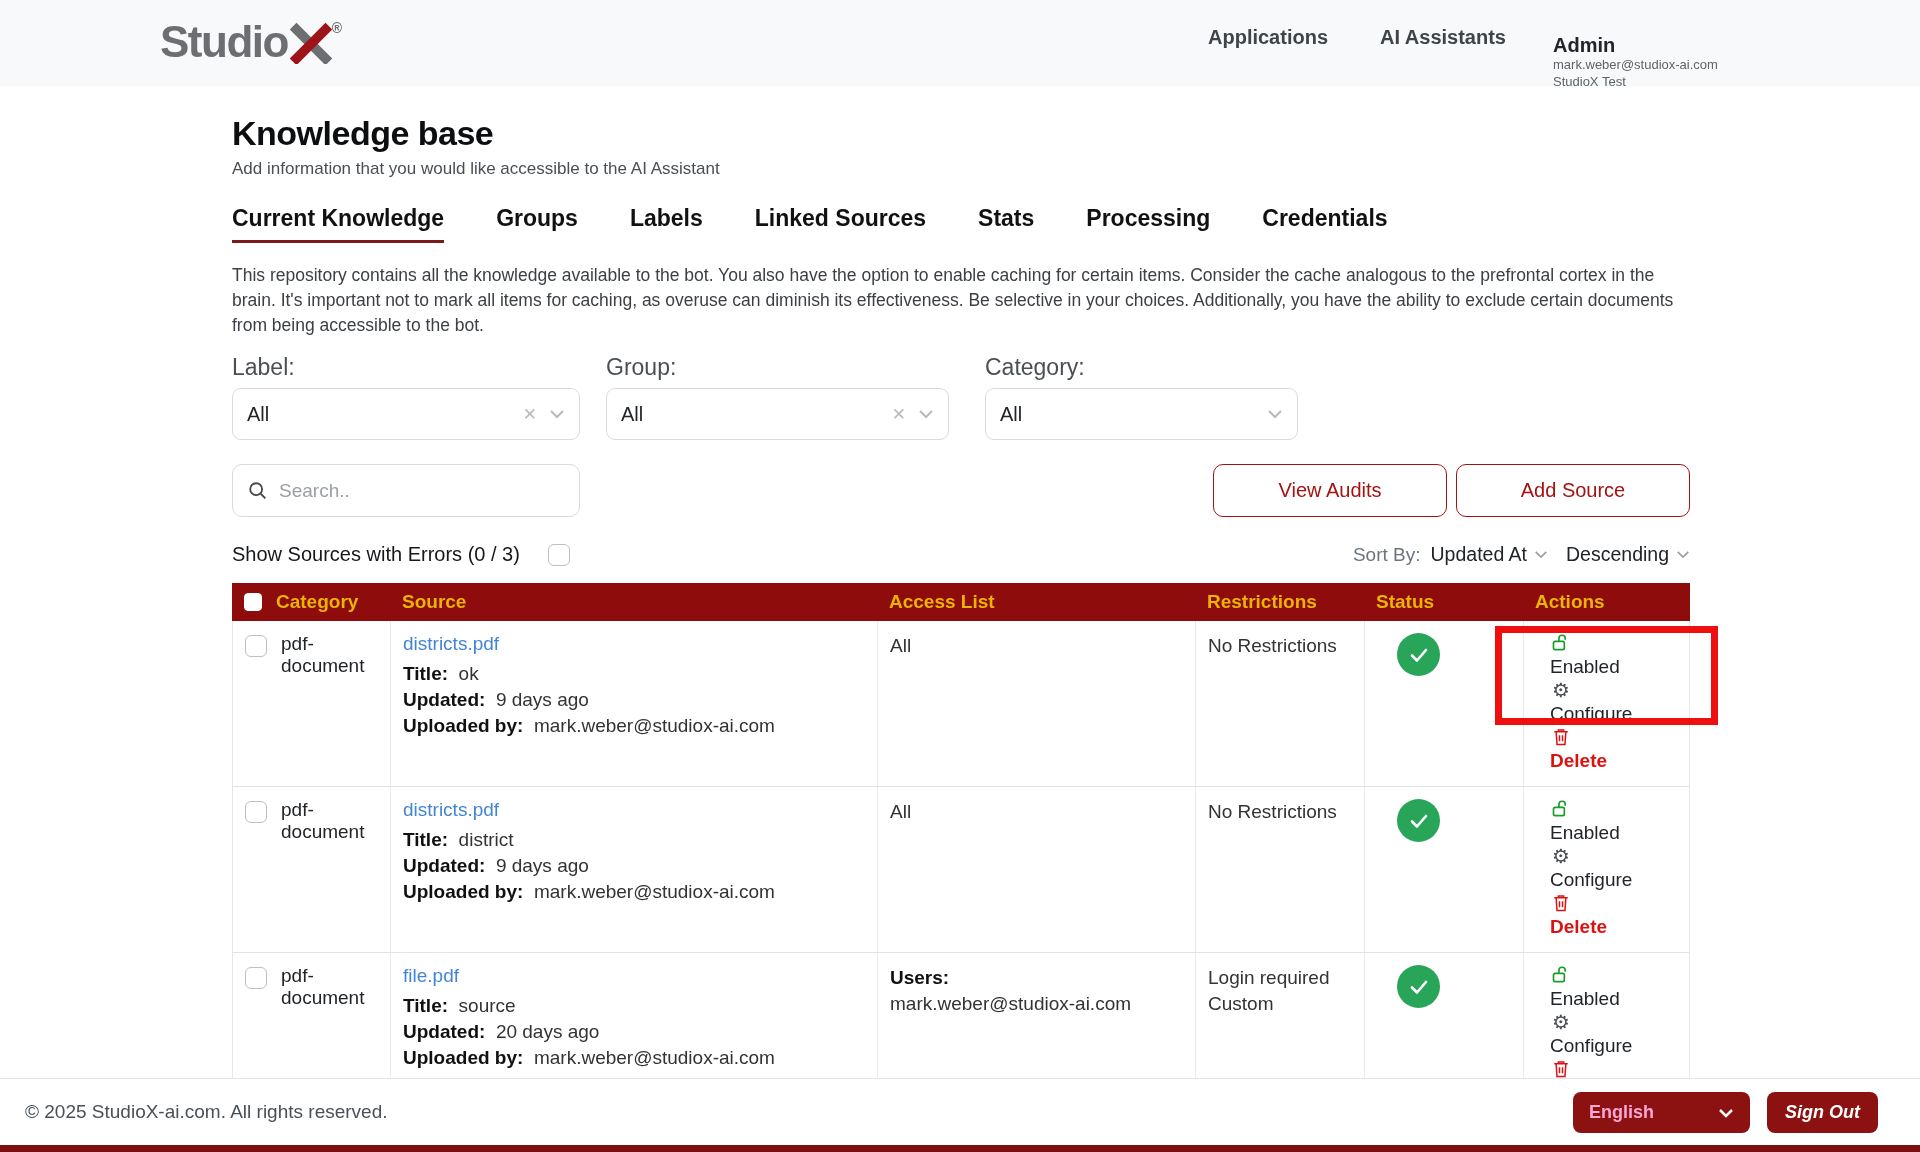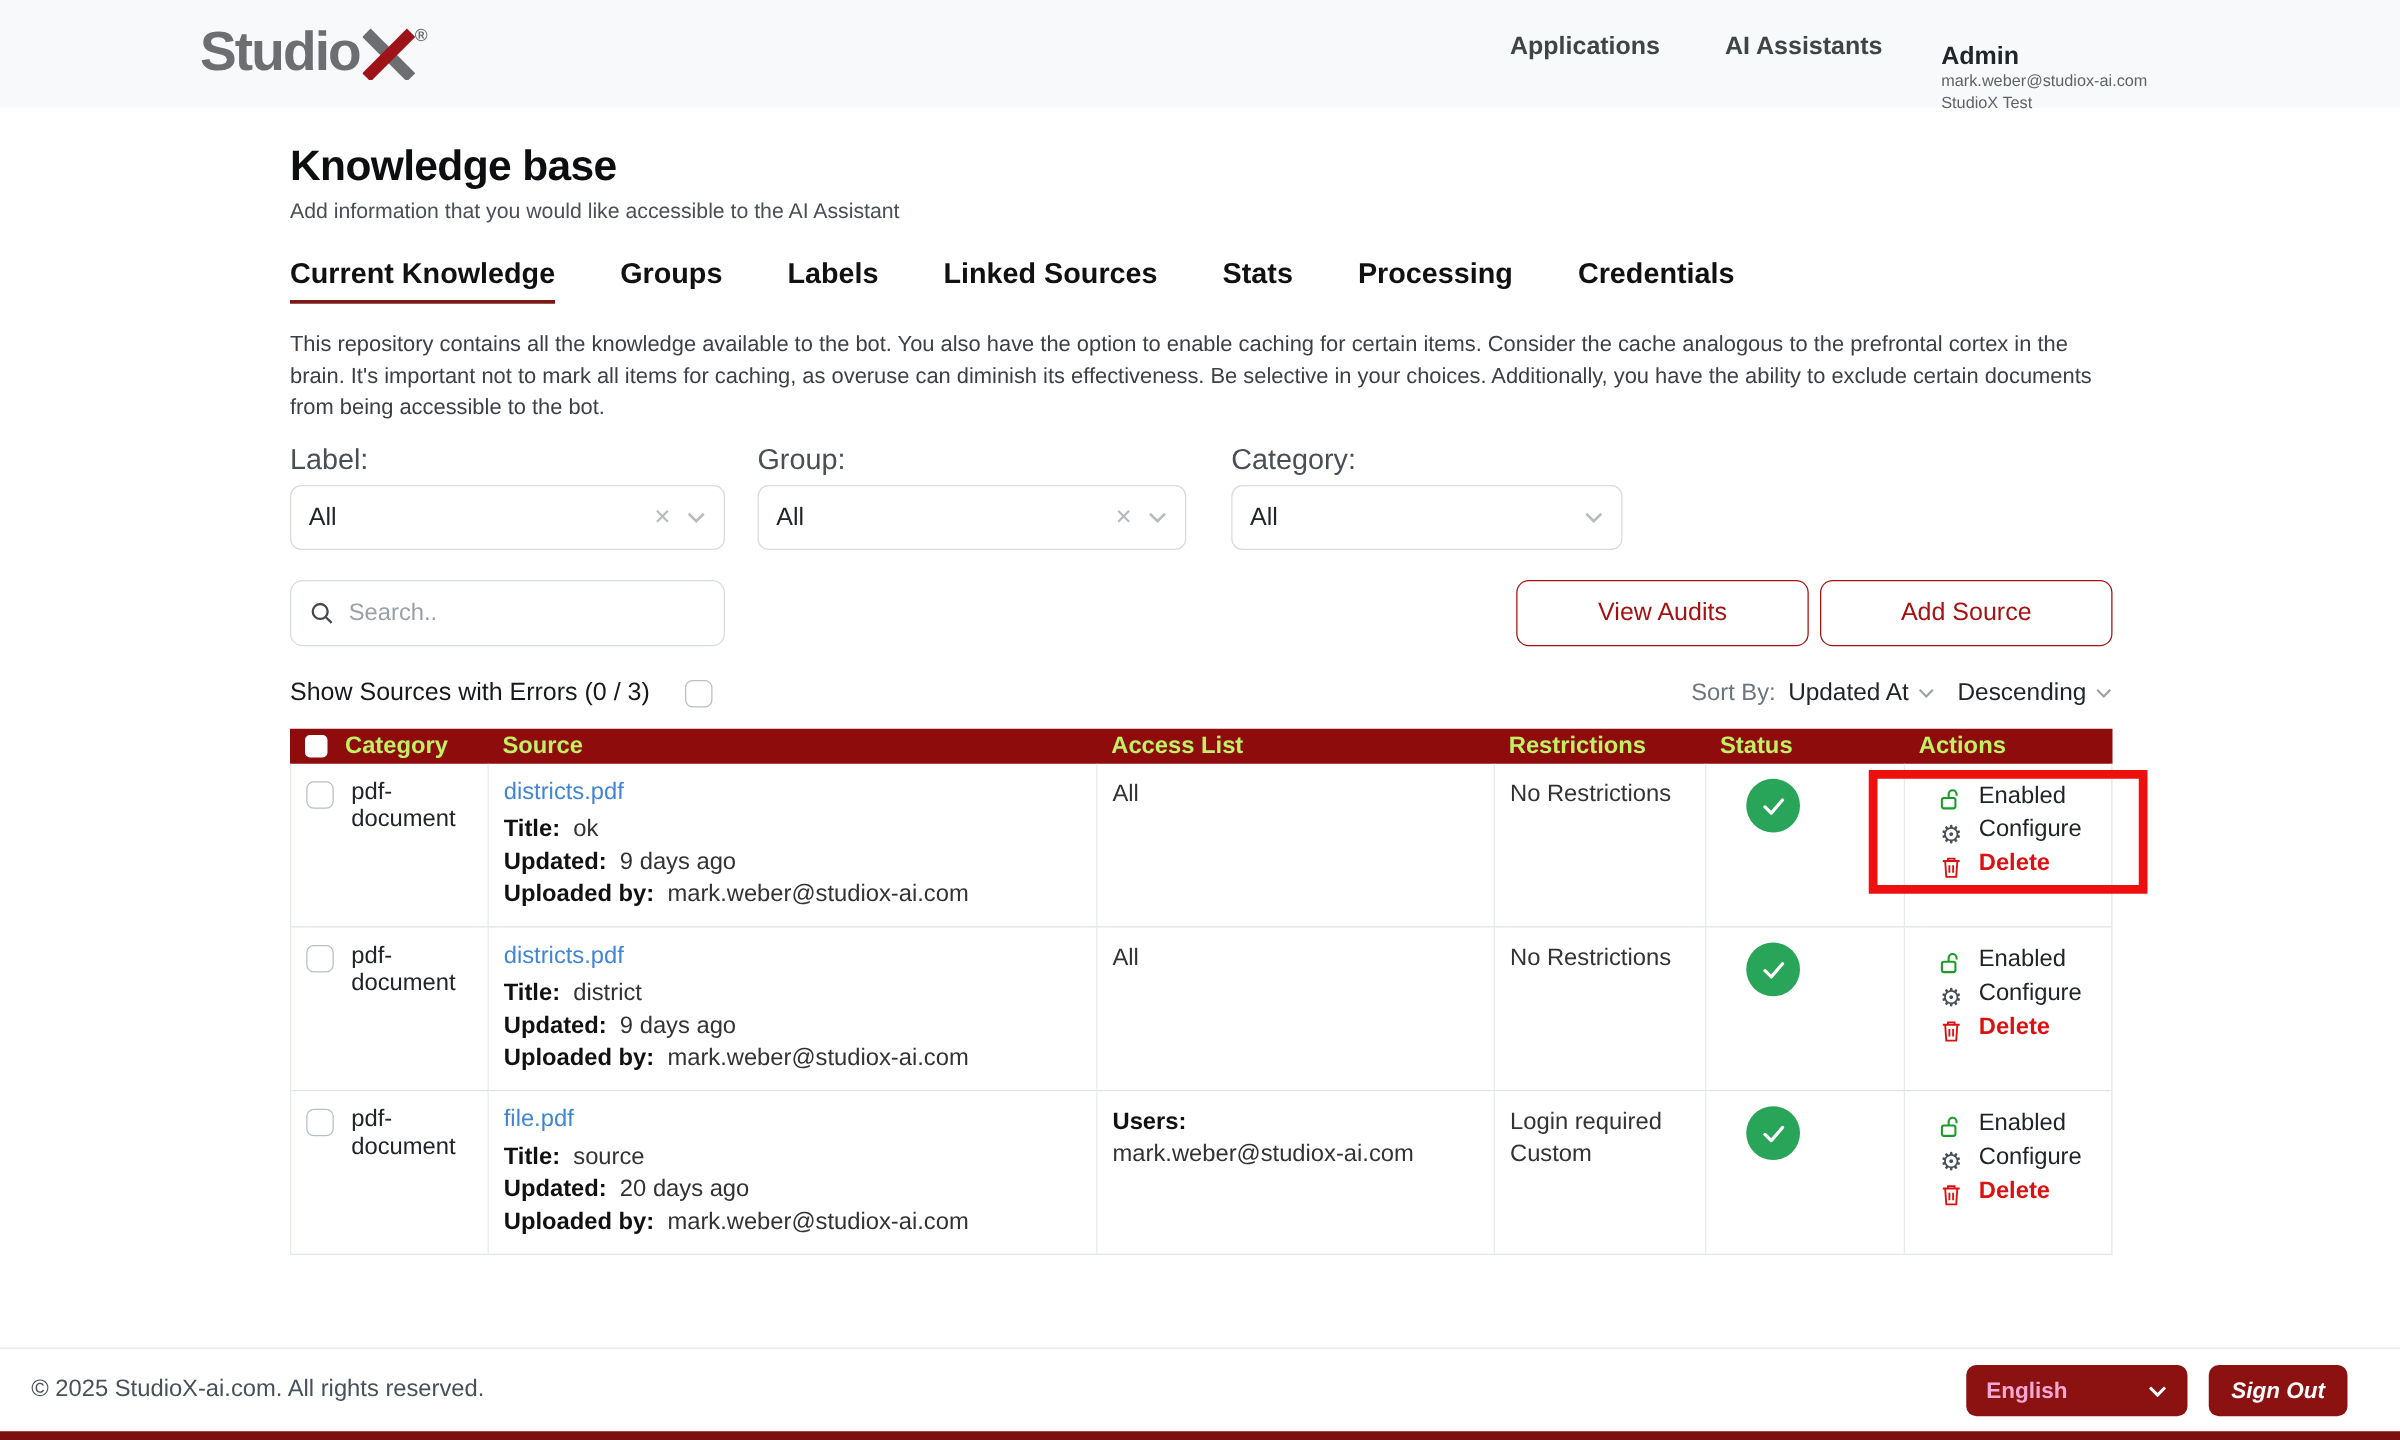--- a/index.html
+++ b/index.html
@@ -63,42 +63,42 @@
   .show-errors-label { font-size:20px; color:#16181b; }
   .cb { width:22px; height:22px; border:1.5px solid #b9bfc6; border-radius:6px; background:#fff; cursor:pointer; }
   .sorting { position:absolute; right:0; top:0; display:flex; align-items:center; gap:10px; }
   .sort-label { font-size:19px; color:#6c757d; }
   .sort-value { font-size:19.5px; color:#212529; display:flex; align-items:center; gap:7px; cursor:pointer; }
   .sort-value + .sort-value { margin-left:8px; }
 
   
   .tbl { margin-top:12px; width:1458px; }
   .thead { display:grid; grid-template-columns:158px 487px 318px 169px 159px 167px;
-           background:#8e0c0c; color:#bef264; height:28px; align-items:center; }
+           background:#8e0c0c; color:#eab308; height:38px; align-items:center; }
   .th { font-size:19px; font-weight:700; padding:0 12px; display:flex; align-items:center; gap:14px; }
   .cb-head { width:18px; height:18px; background:#fff; border-radius:4px; border:1px solid #fff; cursor:pointer; }
   .tbody { border:1px solid #e3e6ea; border-top:none; }
   .trow { display:grid; grid-template-columns:157px 487px 318px 169px 159px 166px; min-height:116px; }
   .trow + .trow { border-top:1px solid #e0e4e8; }
   .td { padding:12px; border-left:1px solid #e8ebee; font-size:19px; }
   .td:first-child { border-left:none; }
   .td-cat { display:flex; gap:14px; align-items:flex-start; }
   .cb-row { flex:0 0 auto; margin-top:2px; }
   .cat-text { color:#212529; }
   .src-link { color:#4285d4; text-decoration:none; cursor:pointer; display:inline-block; margin-bottom:6px; }
   .src-line { line-height:26px; color:#333; }
   .src-line b { color:#111; }
   .access-head { font-weight:700; color:#111; line-height:26px; display:block; }
   .access-line { line-height:26px; color:#333; display:block; }
   .restr-line { line-height:26px; color:#333; display:block; }
   .status-cell { display:flex; justify-content:flex-start; padding-left:32px; }
   .status-ok { width:43px; height:43px; border-radius:50%; background:#28a558; display:flex;
                align-items:center; justify-content:center; }
   .actions-cell { position:relative; padding-left:26px; }
-  .action { display:flex; align-items:flex-end; gap:11px; line-height:27px; cursor:pointer; }
+  .action { display:flex; align-items:flex-start; line-height:27px; cursor:pointer;flex-direction:column; }
   .action .ico { width:22px; display:flex; justify-content:center; }
   .action-label { font-size:19px; color:#212529; }
   .action.delete .action-label { color:#dc1212; font-weight:700; }
   .gear-glyph { font-family:"DejaVu Sans",sans-serif; font-size:20px; color:#4a4f55; line-height:20px; }
   .annotation { position:absolute; left:-29px; top:5px; width:223px; height:99px;
                 border:7px solid #ee0f0f; pointer-events:none; }
 
   
   .footer { position:absolute; left:0; bottom:7px; width:1920px; height:67px; background:#fff;
             border-top:1px solid #e3e6e8; }

